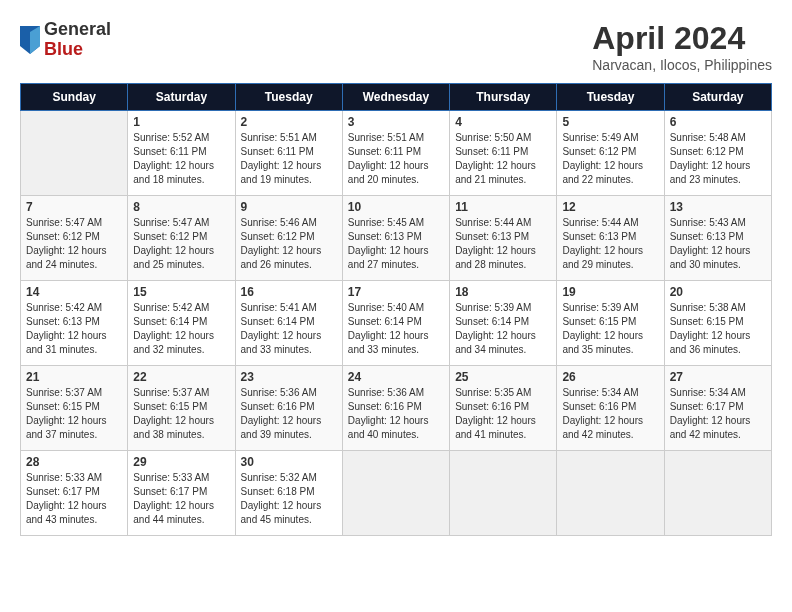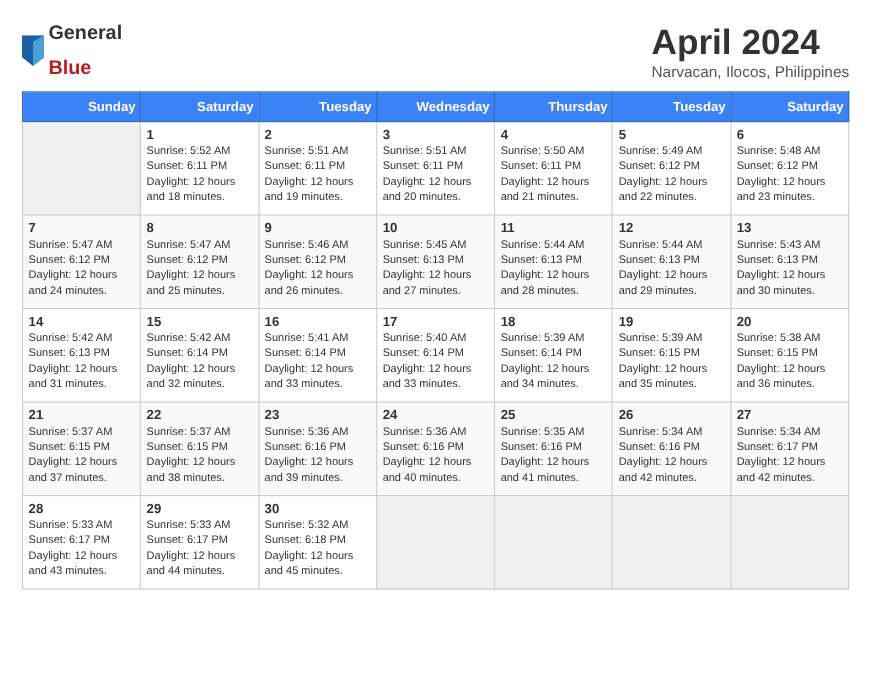--- a/index.html
+++ b/index.html
@@ -19,21 +19,20 @@
     .logo {
       display: flex;
       align-items: center;
     }
     .logo-text {
       display: flex;
       flex-direction: column;
       font-size: 18px;
       font-weight: bold;
       line-height: 1.1;
-      gap: 12px;
     }
     .logo-general { color: #333; }
     .logo-blue { color: #b91c1c; }
     .logo-icon {
       width: 20px;
       height: 28px;
       margin-right: 4px;
     }
     .title-area {
     }
@@ -45,24 +44,24 @@
     .location {
       font-size: 14px;
       color: #555;
     }
     table {
       width: 100%;
       border-collapse: collapse;
       font-size: 11px;
     }
     thead tr th {
-      background-color: #3b82f6;
+      background-color: #0f172a;
       color: #fff;
       padding: 6px 4px;
-      text-align: right;
+      text-align: center;
       font-size: 12px;
       font-weight: bold;
       border: 1px solid #2e6db4;
     }
     tbody tr td {
       border: 1px solid #ccc;
       vertical-align: top;
       padding: 4px 5px;
       min-height: 80px;
       height: 80px;

